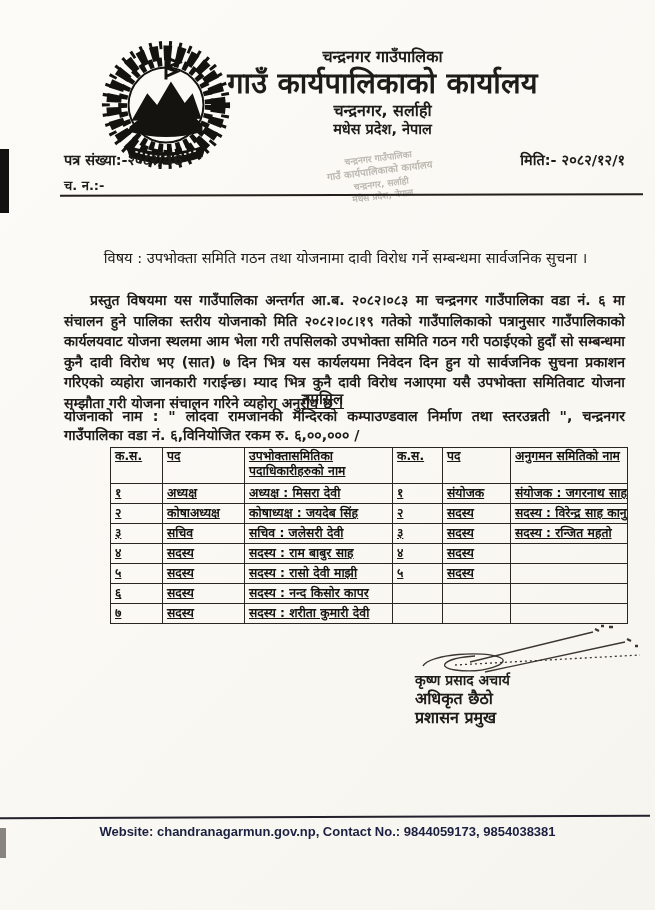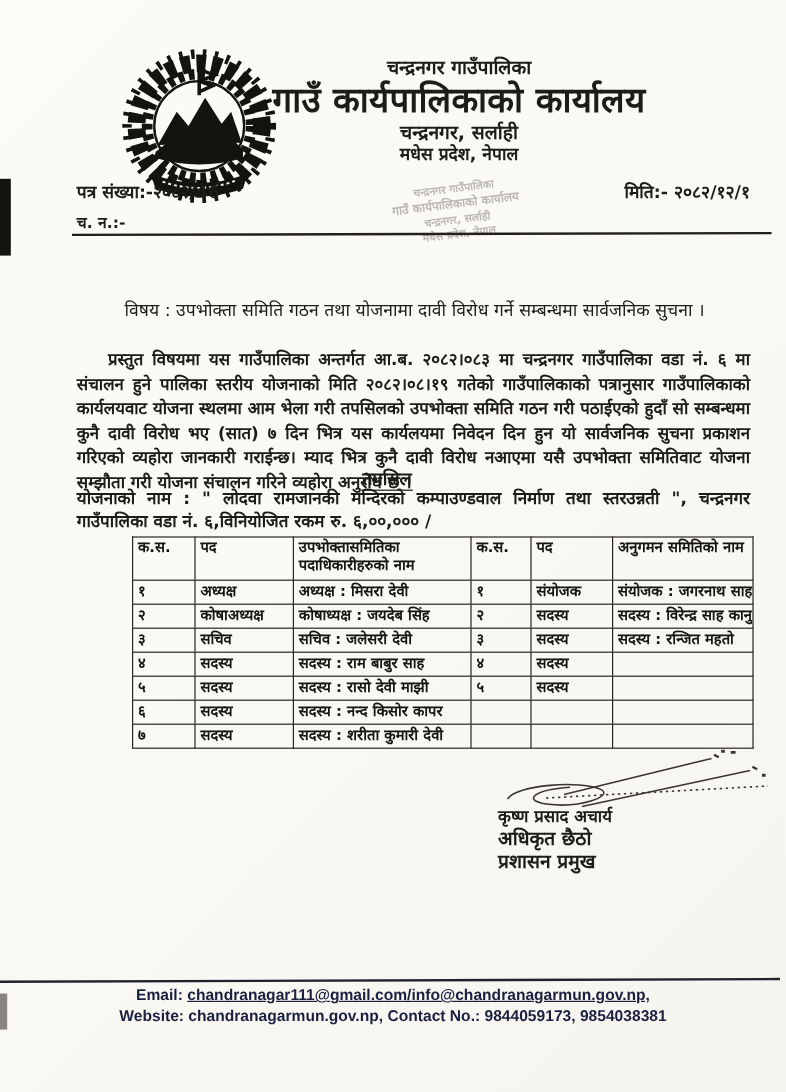--- a/index.html
+++ b/index.html
@@ -47,21 +47,21 @@
     text-align:justify;text-indent:26px;margin-top:24px;
   }
   .tapasil{position:absolute;left:0;right:10px;top:388px;text-align:center;font-size:15px;font-weight:800;}
   .tapasil span{border-bottom:1.8px solid #1e1c19;padding:0 1px;}
   .plan-line{position:absolute;left:64px;right:30px;top:407px;font-size:14.2px;font-weight:800;line-height:19px;text-align:justify;}
 
   
   table.committee{
     position:absolute;left:110px;top:447px;width:517px;
     border-collapse:collapse;table-layout:fixed;
-    font-size:12.3px;font-weight:600;color:#171512;
+    font-size:12.3px;font-weight:600;color:#171512;text-decoration:underline;
   }
   table.committee th,table.committee td{
     border:1.6px solid #2a2722;
     padding:1px 4px;vertical-align:top;text-align:left;
     white-space:nowrap;overflow:hidden;
   }
   table.committee th{font-weight:700;height:33px;white-space:normal;line-height:15px;}
   table.committee td{height:17px;line-height:16px;}
 
   
@@ -220,19 +220,16 @@
         <path d="M186 4 h3 M194 5 h4 M220 24 h3" stroke-width="2.4"></path>
       </g>
     </svg>
     <div class="sig-name">कृष्ण प्रसाद अचार्य</div>
     <div class="sig-line2">अधिकृत छैठो</div>
     <div class="sig-line3">प्रशासन प्रमुख</div>
   </div>
 
   <div class="rule-bottom"></div>
   <div class="footer">
-    <div class="f1">
-      <span>Email: </span><span class="u">chandranagar111@gmail.com/info@chandranagarmun.gov.np,</span>
-    </div>
     <div class="f2">Website: chandranagarmun.gov.np,  Contact No.: 9844059173, 9854038381</div>
   </div>
 
 </div>
 
 </body></html>

